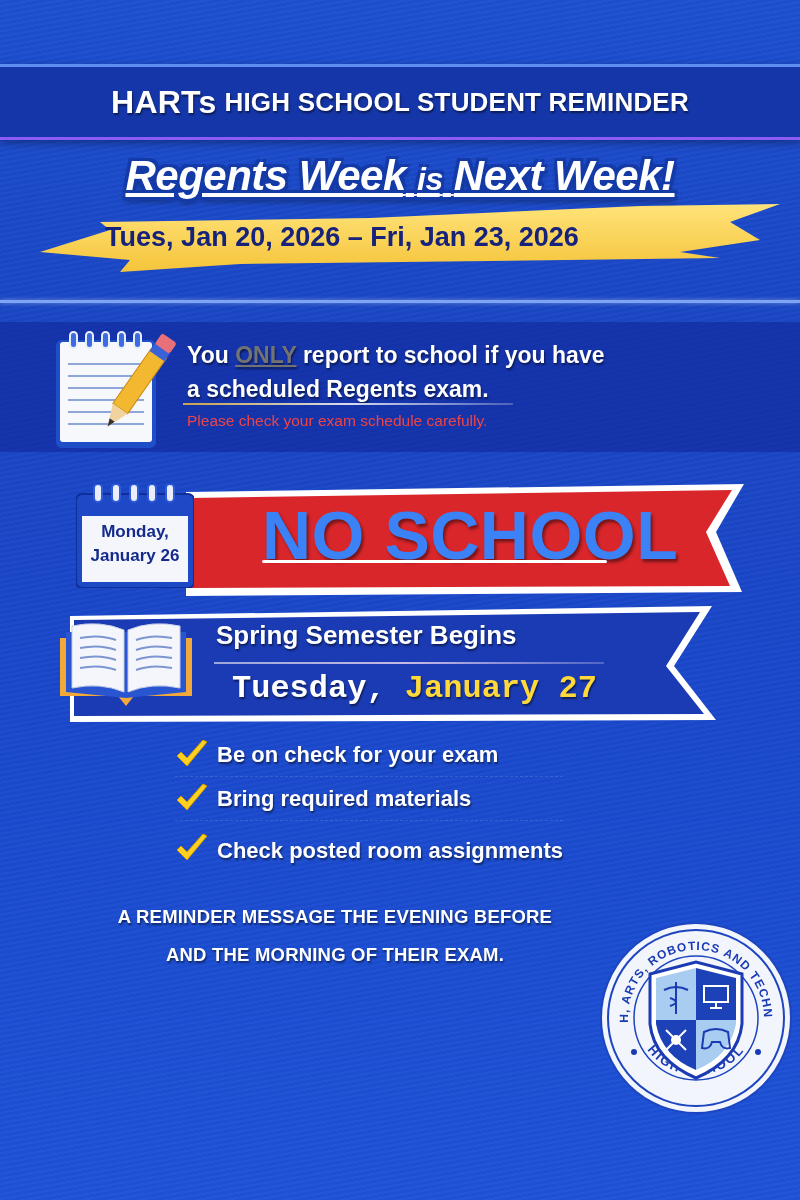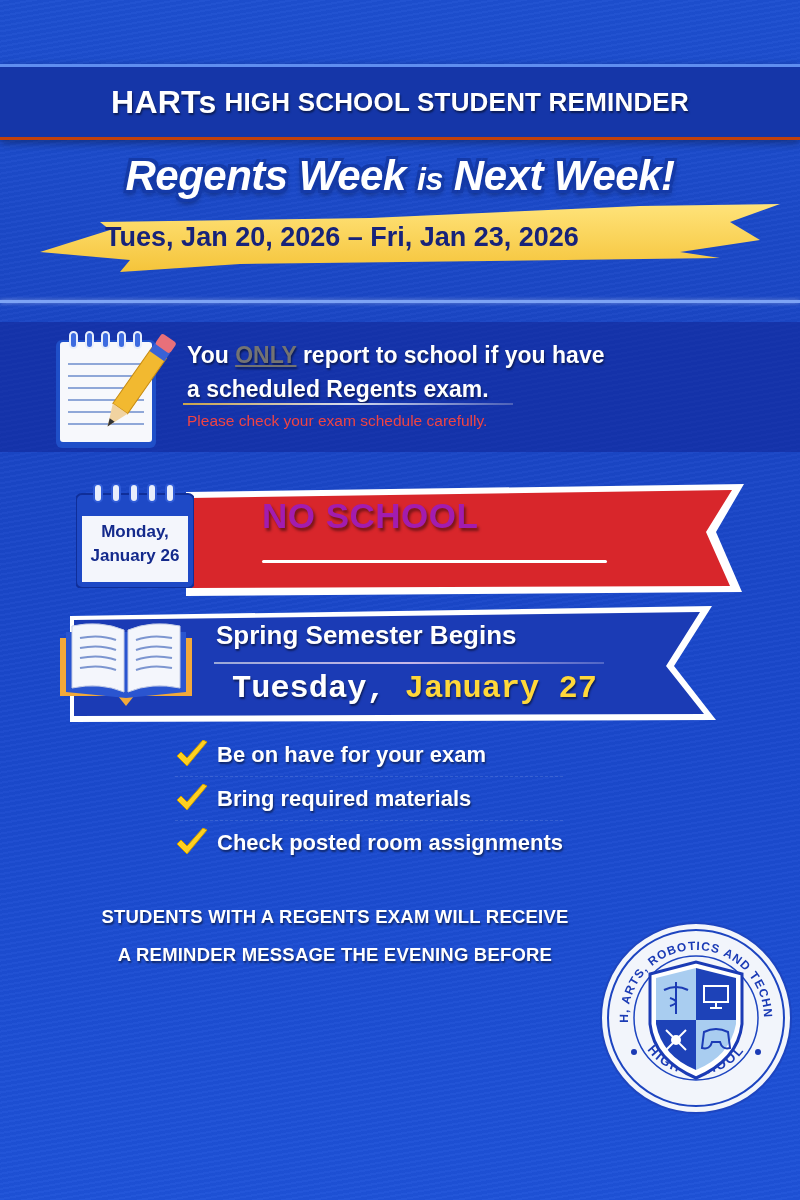--- a/index.html
+++ b/index.html
@@ -4,52 +4,52 @@
 <style>
   html,body{margin:0;padding:0;}
   body{width:800px;height:1200px;overflow:hidden;position:relative;
     background:linear-gradient(180deg,#1d4fd0 0%,#1a45c4 30%,#1a48cc 60%,#1e52d8 100%);
     font-family:"DejaVu Sans","Liberation Sans",sans-serif;color:#fff;}
   .abs{position:absolute;}
   .tex{background-image:repeating-linear-gradient(170deg,rgba(255,255,255,0.025) 0 2px,rgba(0,0,0,0.02) 2px 5px);}
 
   
   .hdr{left:0;top:64px;width:800px;height:70px;background:#1536a8;
-    border-top:3px solid #5f8ef0;border-bottom:3px solid #c2410c;box-shadow:0 3px 8px rgba(0,0,0,.35);}
+    border-top:3px solid #5f8ef0;border-bottom:3px solid #8b5cf6;box-shadow:0 3px 8px rgba(0,0,0,.35);}
   .hdr-text{left:0;top:0;width:800px;height:70px;display:flex;align-items:center;justify-content:center;
     font-family:"Liberation Sans",sans-serif;font-weight:bold;font-size:26px;letter-spacing:.2px;
     text-shadow:1px 2px 2px rgba(0,0,0,.5);}
   .hdr-text .big{font-size:32px;margin-right:8px;}
 
   
   .flash{left:40px;top:200px;width:740px;height:72px;}
   .title{left:0;top:152px;width:800px;text-align:center;font-family:"Liberation Sans",sans-serif;
     font-weight:bold;font-style:italic;font-size:42px;color:#fff;letter-spacing:-.5px;
-    text-shadow:-3px -3px 0 #143aa8,3px -3px 0 #143aa8,-3px 3px 0 #143aa8,3px 3px 0 #143aa8,0 4px 6px rgba(0,0,0,.5);}
+    text-shadow:-3px -3px 0 #143aa8,3px -3px 0 #143aa8,-3px 3px 0 #143aa8,3px 3px 0 #143aa8,0 4px 6px rgba(0,0,0,.5);text-decoration:underline;}
   .title .small{font-size:32px;}
   .dates{left:0;top:222px;width:684px;text-align:center;font-family:"Liberation Sans",sans-serif;
     font-weight:bold;font-size:27px;color:#17237a;}
   .divider{left:0;top:300px;width:800px;height:3px;background:#7ea4f5;box-shadow:0 0 4px rgba(255,255,255,.4);}
 
   
   .band1{left:0;top:322px;width:800px;height:130px;background:rgba(16,36,150,.55);}
   .notepad{left:52px;top:330px;}
   .only1{left:187px;top:338px;font-family:"Liberation Sans",sans-serif;font-weight:bold;font-size:23px;line-height:34px;
     text-shadow:1px 2px 2px rgba(0,0,0,.5);}
   .only1 .hl{color:#737373;text-decoration:underline;}
   .underline1{left:183px;top:403px;width:330px;height:2px;background:linear-gradient(90deg,#c9a34a,#d6dcf0,rgba(200,200,220,.3));}
   .sub1{left:187px;top:412px;font-family:"Liberation Sans",sans-serif;font-size:15.5px;color:#ef4444;}
 
   
   .cal{left:76px;top:484px;width:118px;height:104px;}
   .cal-text{left:80px;top:520px;width:110px;text-align:center;font-family:"Liberation Sans",sans-serif;
     font-weight:bold;font-size:17px;line-height:24px;color:#142a8c;}
   .ribbon-red{left:186px;top:484px;width:560px;height:112px;}
-  .noschool{left:262px;top:496px;font-family:"Liberation Sans",sans-serif;font-weight:bold;font-size:35px;
-    color:#a21caf;letter-spacing:.5px;text-shadow:2px 3px 3px rgba(0,0,0,.45);}
+  .noschool{left:262px;top:496px;font-family:"Liberation Sans",sans-serif;font-weight:bold;font-size:68px;
+    color:#3b82f6;letter-spacing:.5px;text-shadow:2px 3px 3px rgba(0,0,0,.45);}
   .ns-line{left:262px;top:560px;width:345px;height:3px;background:#fff;border-radius:2px;}
 
   
   .ribbon-blue{left:40px;top:602px;width:680px;height:120px;}
   .book{left:56px;top:618px;}
   .spring1{left:216px;top:620px;font-family:"Liberation Sans",sans-serif;font-weight:bold;font-size:26px;
     text-shadow:1px 2px 2px rgba(0,0,0,.5);}
   .spring-line{left:214px;top:662px;width:390px;height:2px;background:linear-gradient(90deg,#9aa8d8,#c7b8e8,rgba(200,200,240,.3));}
   .spring2{left:232px;top:670px;font-family:Liberation Mono, monospace;font-weight:bold;font-size:32px;
     text-shadow:1px 2px 2px rgba(0,0,0,.5);}
@@ -181,39 +181,39 @@
 <div class="abs spring2">
   <span>Tuesday,</span>
   <span class="hl">January 27</span>
 </div>
 
 <div class="abs checks">
   <div class="check">
     <svg width="34" height="30" viewBox="0 0 34 30">
         <path d="M2 16 L12 26 L32 2 L28 0 L12 18 L6 12 Z" fill="#ffd020" stroke="#c99a00" stroke-width="1"></path>
       </svg>
-    <span>Be on have for your exam</span>
+    <span>Be on check for your exam</span>
   </div>
   <div class="check">
     <svg width="34" height="30" viewBox="0 0 34 30">
         <path d="M2 16 L12 26 L32 2 L28 0 L12 18 L6 12 Z" fill="#ffd020" stroke="#c99a00" stroke-width="1"></path>
       </svg>
     <span>Bring required materials</span>
   </div>
-  <div class="check" style="border-bottom:none;">
+  <div class="check" style="border-bottom:none;align-items:flex-end;">
     <svg width="34" height="30" viewBox="0 0 34 30">
         <path d="M2 16 L12 26 L32 2 L28 0 L12 18 L6 12 Z" fill="#ffd020" stroke="#c99a00" stroke-width="1"></path>
       </svg>
     <span>Check posted room assignments</span>
   </div>
 </div>
 
 <div class="abs note">
-  <div>STUDENTS WITH A REGENTS EXAM WILL RECEIVE</div>
   <div>A REMINDER MESSAGE THE EVENING BEFORE</div>
+  <div>AND THE MORNING OF THEIR EXAM.</div>
 </div>
 
 <svg class="abs seal" width="196" height="196" viewBox="0 0 196 196">
   <defs>
     <path id="arcTop" d="M30 98 A68 68 0 0 1 166 98"></path>
     <path id="arcBot" d="M40 110 A60 60 0 0 0 156 110"></path>
   </defs>
   <circle cx="98" cy="98" r="95" fill="#f2f5fb" stroke="#1d45c0" stroke-width="2"></circle>
   <circle cx="98" cy="98" r="88" fill="none" stroke="#1d45c0" stroke-width="2"></circle>
   <circle cx="98" cy="98" r="62" fill="none" stroke="#1d45c0" stroke-width="1.5"></circle>

